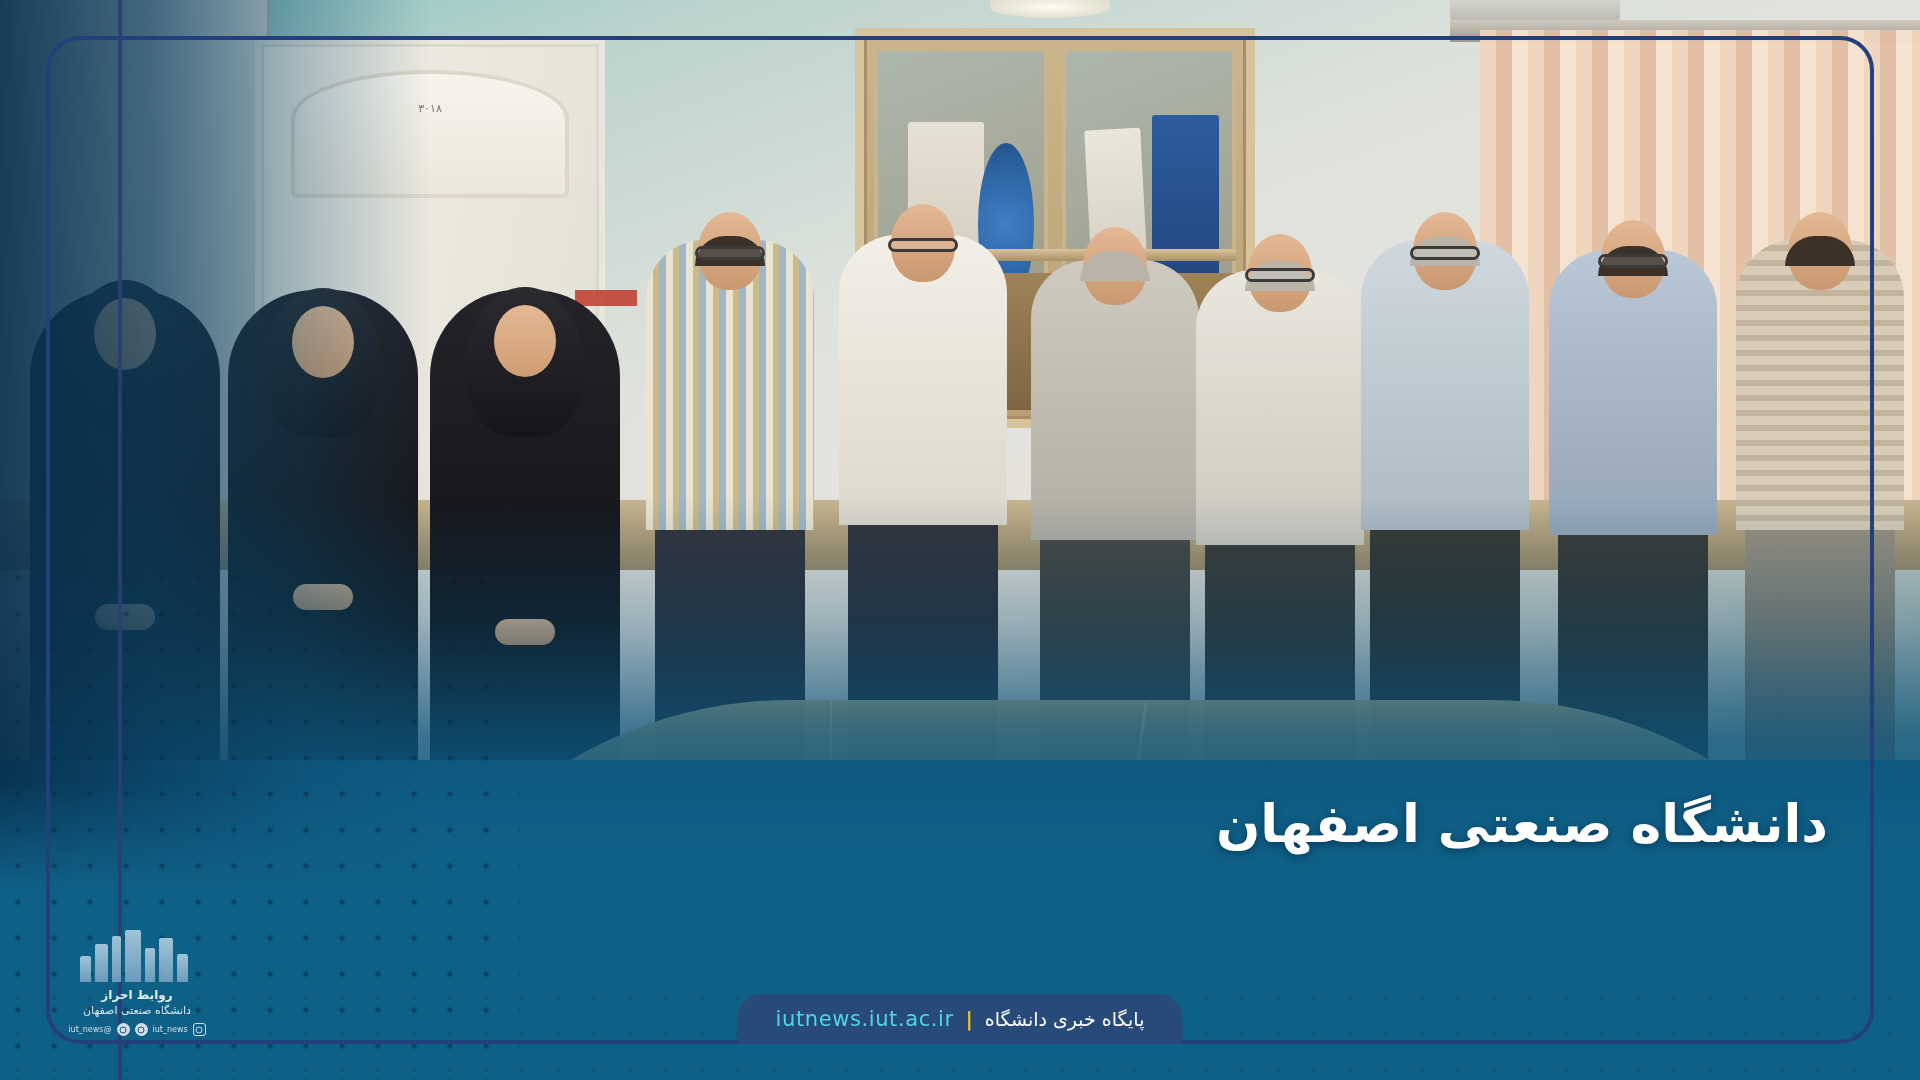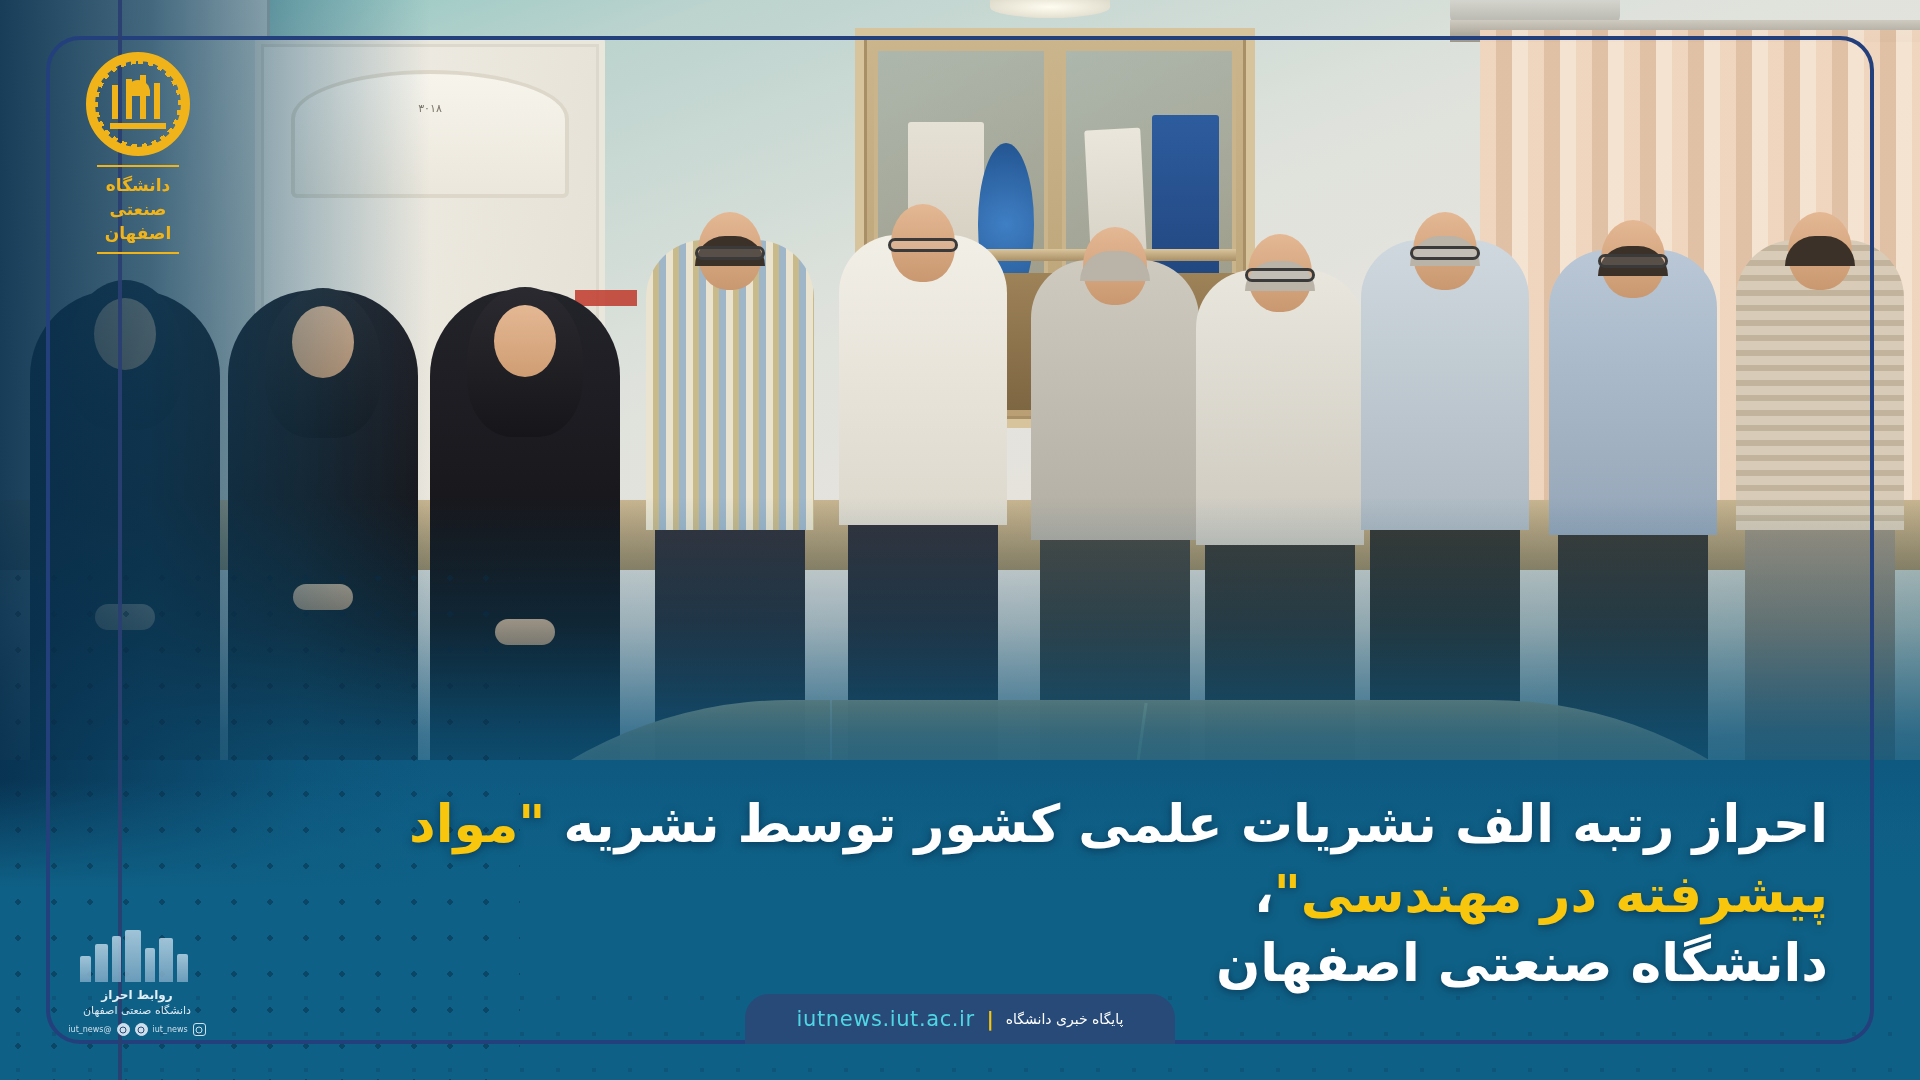--- a/index.html
+++ b/index.html
@@ -294,21 +294,21 @@
   .urlbar{
     position:absolute; left:50%; transform:translateX(-50%);
     bottom:36px;
     min-width:430px; height:50px;
     background:#284a78;
     border-radius:24px 24px 0 0;
     display:flex; align-items:center; justify-content:center; gap:12px;
     padding:0 38px;
     direction:rtl;
   }
-  .urlbar .fa{ color:#ffffff; font-size:14px; letter-spacing:.4px;}
+  .urlbar .fa{ color:#ffffff; font-size:19px; letter-spacing:.4px;}
   .urlbar .sep{ color:#f7c60d; font-size:19px; font-weight:700;}
   .urlbar .url{ color:#4fd6e4; font-size:21px; letter-spacing:.6px; direction:ltr;}
 
   
   .pr{
     position:absolute; left:62px; bottom:44px; width:150px; text-align:center;
     color:#cfe3ef;
   }
   .pr-sky{
     height:52px; position:relative; margin:0 auto 6px; width:118px;
@@ -451,36 +451,22 @@
 
   <div class="tint"></div>
   <div class="tint-left"></div>
   <div class="tint-bottom-solid"></div>
   <div class="dots"></div>
   <div class="dots-b"></div>
 
   <div class="frame"></div>
   <div class="frame-v"></div>
 
-  <div class="logo-top">
-    <div class="crest">
-      <div class="crest-dome"></div>
-      <div class="crest-inner"></div>
-    </div>
-    <div class="logo-divider"></div>
-    <div class="logo-line">دانشگاه</div>
-    <div class="logo-line">صنعتی</div>
-    <div class="logo-line">اصفهان</div>
-    <div class="logo-divider2"></div>
-  </div>
 
   <div class="headline">
-    <div>
-      <span>احراز رتبه الف نشریات علمی کشور توسط نشریه </span><span class="hl-hi">"مواد پیشرفته در مهندسی"</span><span>،</span>
-    </div>
     <div>دانشگاه صنعتی اصفهان</div>
   </div>
 
   <div class="urlbar">
     <span class="fa">پایگاه خبری دانشگاه</span>
     <span class="sep">|</span>
     <span class="url">iutnews.iut.ac.ir</span>
   </div>
 
   <div class="pr">

